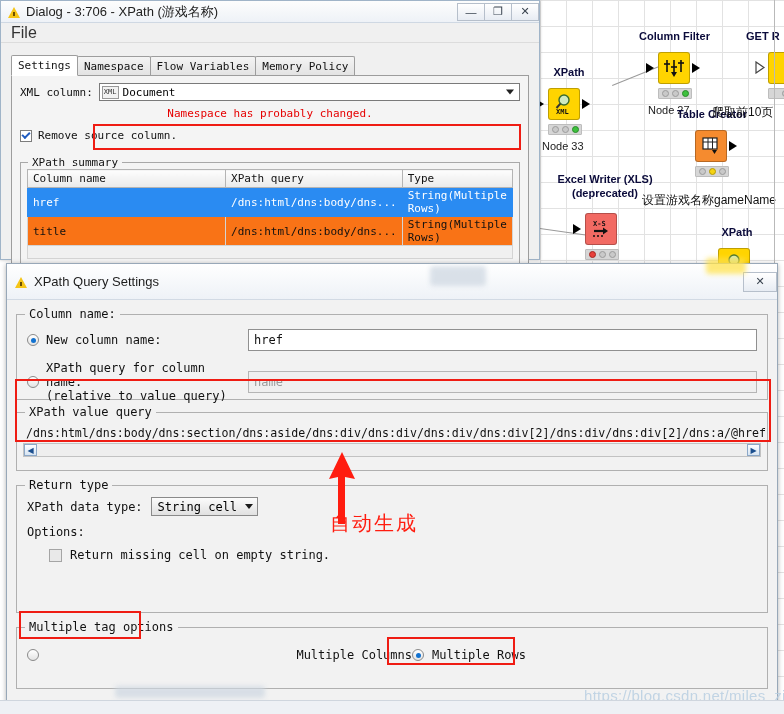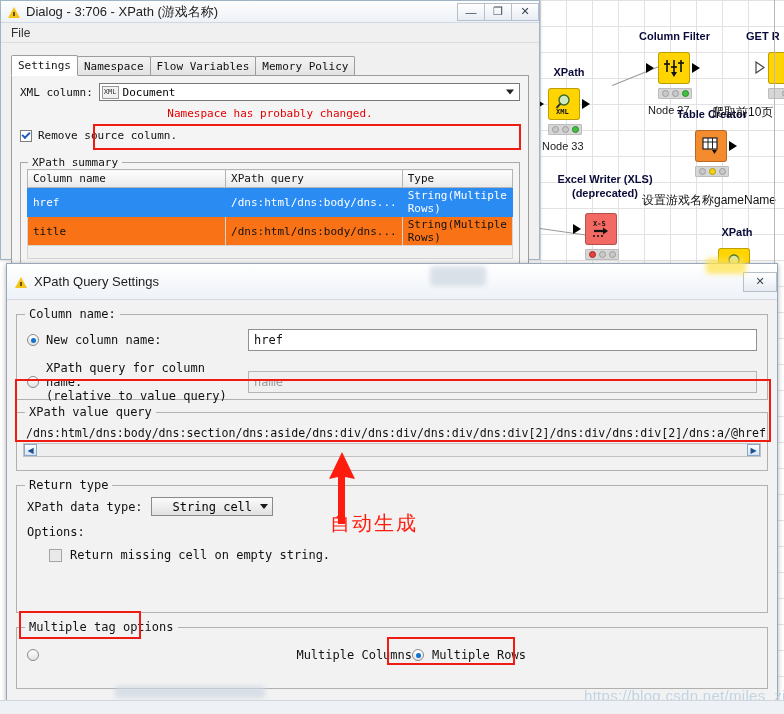--- a/index.html
+++ b/index.html
@@ -84,21 +84,21 @@
   }
   .win-btns { margin-left:auto; display:flex; }
   .win-btn {
     width:28px;height:18px; border:1px solid #b6bfcb; background:linear-gradient(to bottom,#ffffff,#e7ecf3);
     margin-left:-1px; display:flex;align-items:center;justify-content:center;
     font-size:11px; color:#3a4450;
   }
   .menubar {
     height:20px; background:#f0f0f0; border-bottom:1px solid #dcdcdc;
     display:flex; align-items:center; padding-left:10px;
-    font-size:12px; color:#333;
+    font-size:16px; color:#333;
   }
   .backdlg-body { position:relative; padding:8px 10px; }
 
   .tabrow { display:flex; align-items:flex-end; margin-top:4px; }
   .tab {
     font-family:"DejaVu Sans Mono", monospace; font-size:11px;
     padding:3px 6px 3px 6px; border:1px solid #9d9d9d; border-bottom:none;
     background:linear-gradient(to bottom,#f4f4f4,#e2e2e2); color:#111;
     margin-right:-1px; border-radius:2px 2px 0 0;
   }
@@ -195,21 +195,21 @@
     display:flex; align-items:center; justify-content:space-between;
   }
   .hs-btn {
     width:13px;height:12px;background:linear-gradient(to bottom,#fbfdff,#d7e4f2);
     border:1px solid #8ca8c8; display:flex;align-items:center;justify-content:center;
     font-size:8px; color:#1b4f8f;
   }
   .select-box {
     display:inline-flex; align-items:center; gap:8px;
     border:1px solid #8a8a8a; background:linear-gradient(to bottom,#fbfbfb,#e1e1e1);
-    height:19px; padding:0 4px 0 21px; font-family:"DejaVu Sans Mono", monospace; font-size:12px;
+    height:19px; padding:0 4px 0 6px; font-family:"DejaVu Sans Mono", monospace; font-size:12px;
   }
   .select-box .caret {width:0;height:0;border-left:4px solid transparent;border-right:4px solid transparent;border-top:5px solid #1a1a1a;}
   .chk2 { width:13px;height:13px;border:1px solid #a5a5a5;background:#e9e9e9; flex:0 0 13px;}
 
   .btm-btns { position:absolute; right:10px; bottom:9px; display:flex; align-items:center; gap:8px;}
   .btn {
     min-width:56px; height:22px; border:1px solid #a9b4c1;
     background:linear-gradient(to bottom,#fdfdfd,#eaeef3);
     font-family:"DejaVu Sans Mono", monospace; font-size:11px; color:#333;
     display:flex;align-items:center;justify-content:center; padding:0 8px;

